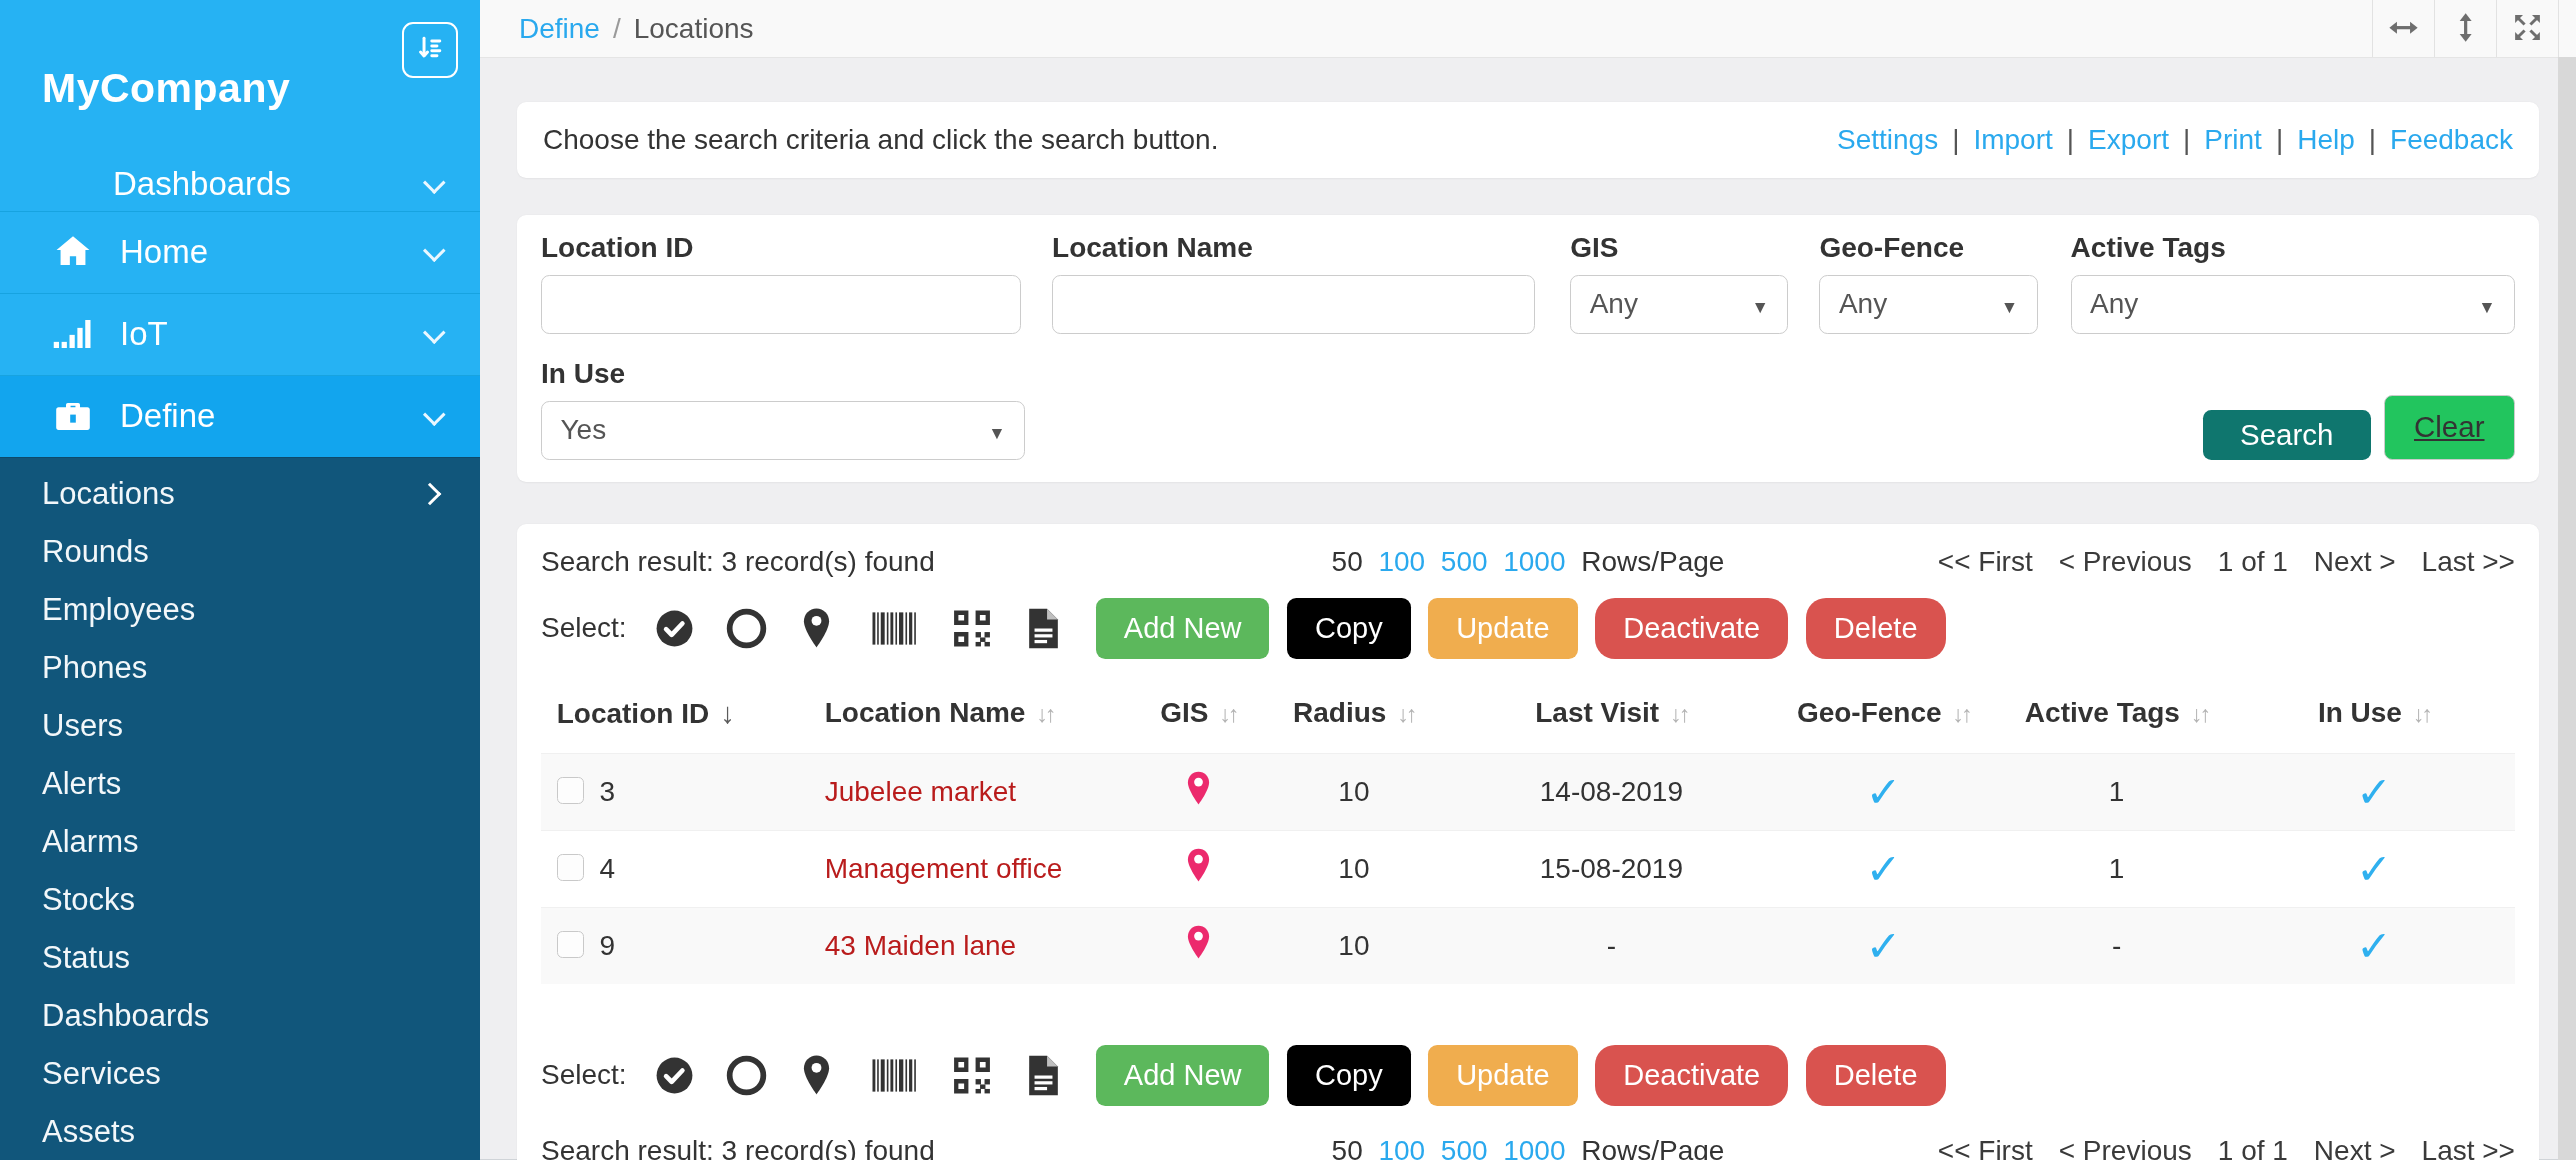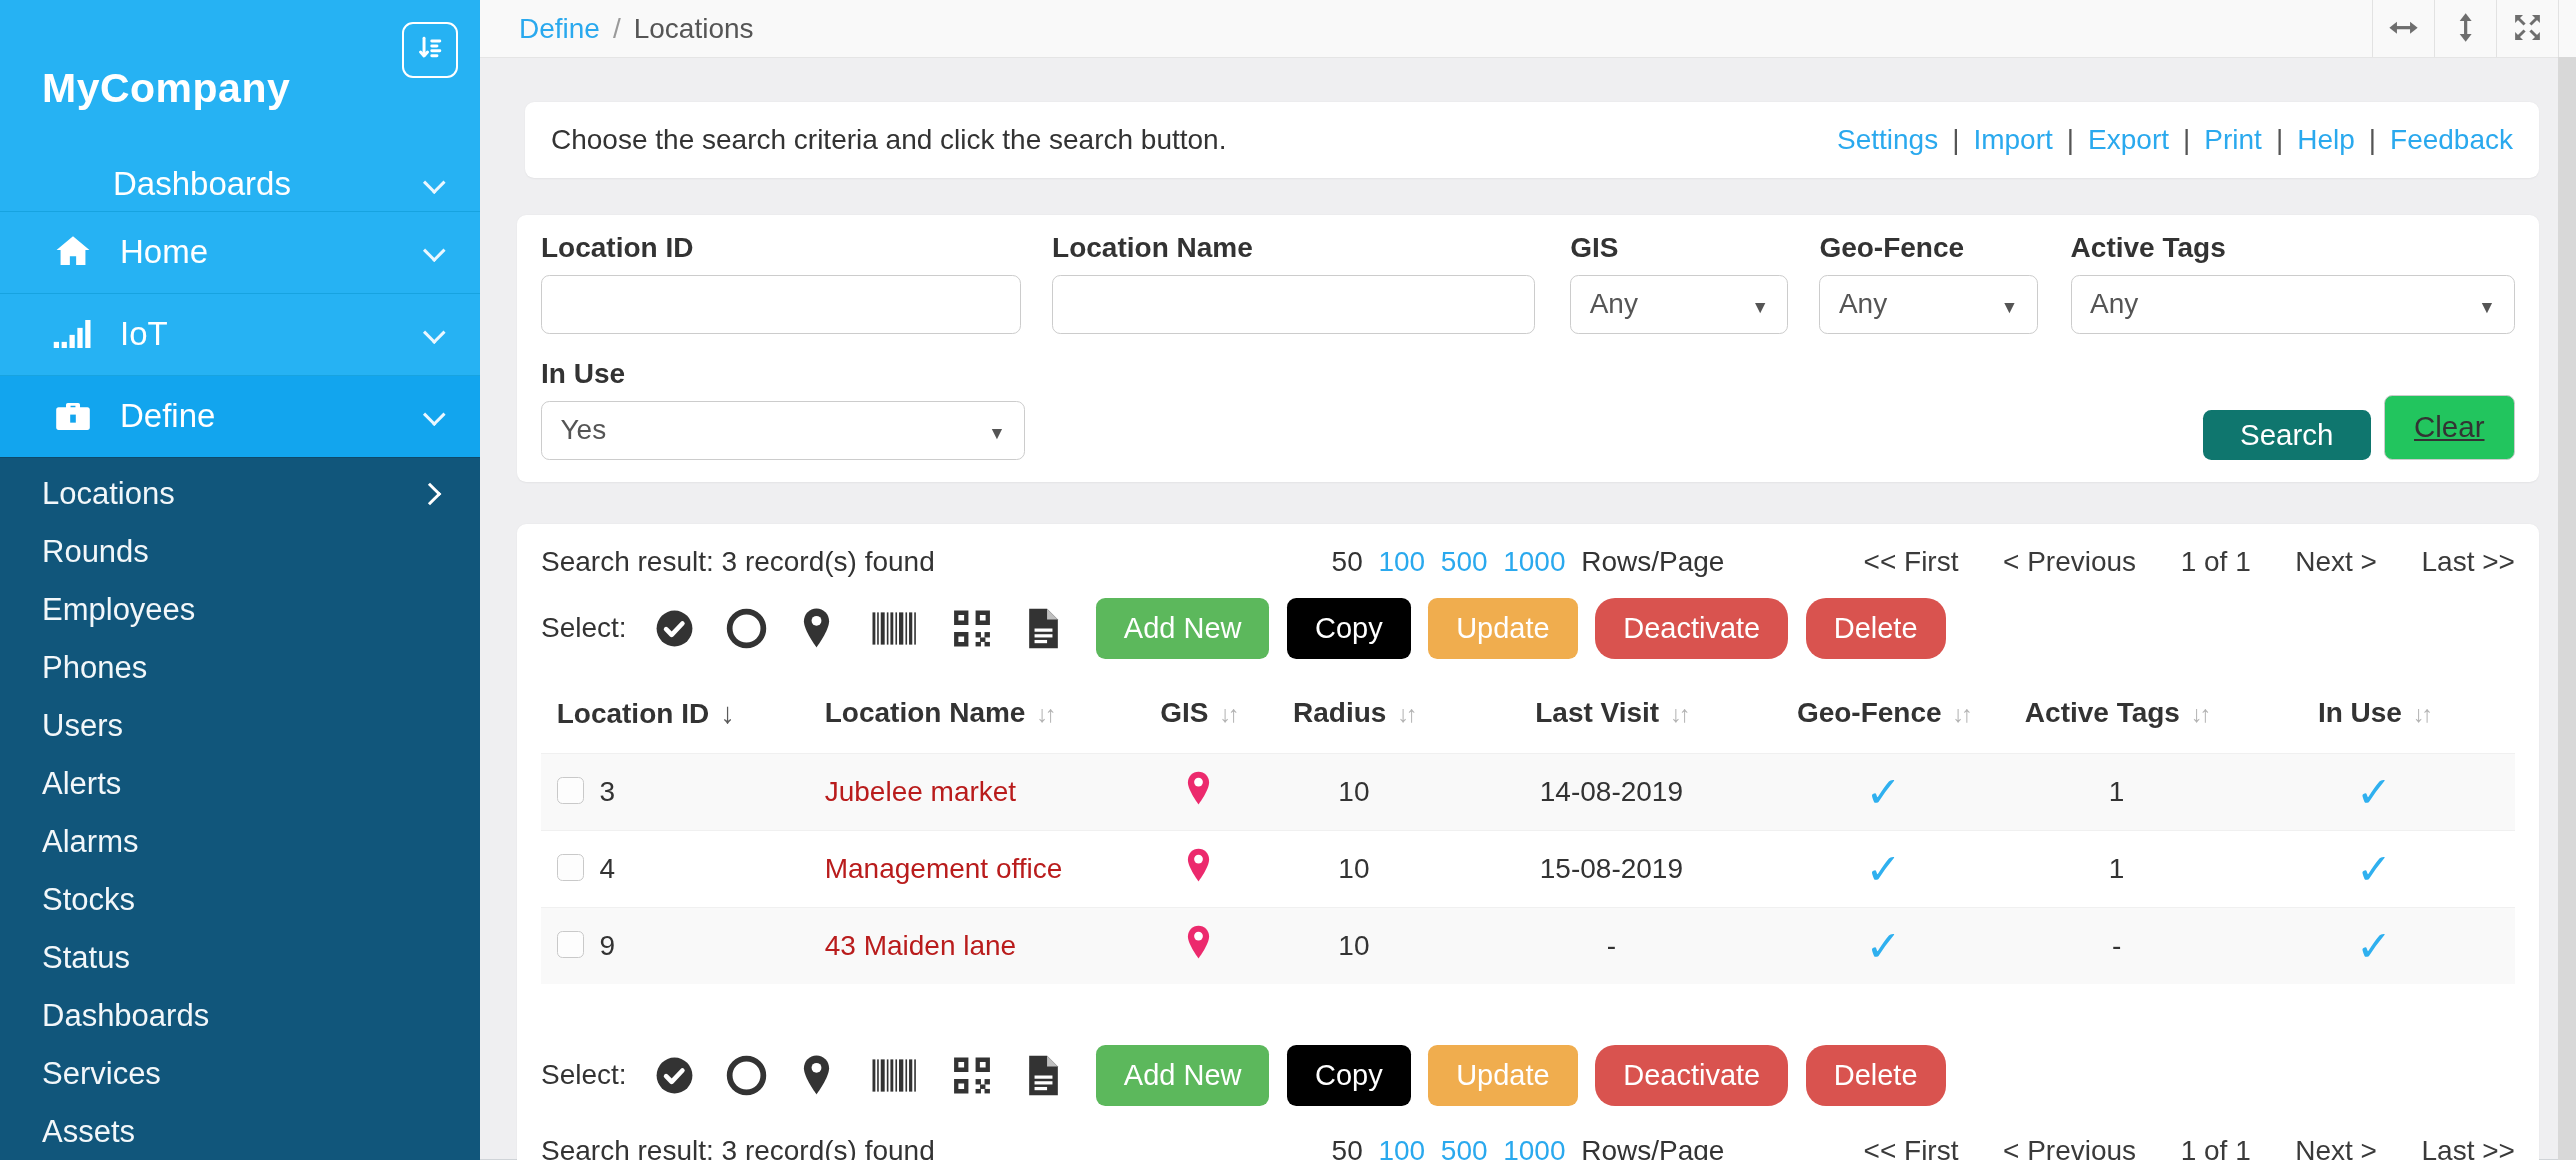--- a/index.html
+++ b/index.html
@@ -26,21 +26,21 @@
   .bc-link{color:#2aa9ee;cursor:pointer;}
   .bc-sep{color:#9a9a9a;}
   .bc-cur{color:#555;}
   .tb-spacer{flex:1;}
   .tb-btn{width:61px;border-left:1.8px solid #e2e2e2;display:flex;align-items:center;justify-content:center;cursor:pointer;}
   .tb-pad{width:16.6px;border-left:1.8px solid #e2e2e2;}
   .scrollbar{position:absolute;top:57px;right:0;bottom:0;width:18.5px;background:#d8d8d8;z-index:6;}
 
   .content{flex:1;display:flex;flex-direction:column;padding:44px 37px 0 37px;overflow:hidden;}
 
-  .infobar{flex:0 0 auto;height:76px;background:#fff;border-radius:9.2px;display:flex;align-items:center;padding:0 26px;font-size:28px;box-shadow:0 0.9px 1.8px rgba(0,0,0,.05);margin-left:8px;}
+  .infobar{flex:0 0 auto;height:76px;background:#fff;border-radius:9.2px;display:flex;align-items:center;padding:0 26px;font-size:28px;box-shadow:0 0.9px 1.8px rgba(0,0,0,.05);}
   .links{margin-left:auto;display:flex;align-items:center;gap:14px;}
   .link{color:#2aa9ee;cursor:pointer;}
   .link-sep{color:#555;}
 
   .search-panel{flex:0 0 auto;margin-top:37px;background:#fff;border-radius:9.2px;padding:16.6px 24px 22px;box-shadow:0 0.9px 1.8px rgba(0,0,0,.05);}
   .fields-row{display:flex;}
   .field{display:flex;flex-direction:column;}
   .field > label{font-size:28px;font-weight:700;color:#333;margin-bottom:11px;}
   .w-lid{width:484px;}
   .w-lname{width:487px;margin-left:31px;}
@@ -53,21 +53,21 @@
   .caret::before{content:"▼";font-size:17.5px;color:#555;}
   .row2{display:flex;align-items:flex-end;margin-top:24px;}
   .btn{display:flex;align-items:center;justify-content:center;border-radius:8.3px;cursor:pointer;font-size:29.5px;}
   .btn-search{height:46px;padding:2px 37px;background:#0f766e;color:#fff;margin-left:auto;}
   .btn-clear{height:63px;padding:0 29.5px;background:#22c55e;border:1.8px solid #ccc;color:#333;margin-left:13px;text-decoration:underline;}
 
   .results-panel{flex:1;margin-top:42px;background:#fff;border-radius:9.2px 9.2px 0 0;padding:22px 24px 0;box-shadow:0 0.9px 1.8px rgba(0,0,0,.05);}
   .status-row{display:flex;align-items:center;font-size:28px;color:#333;}
   .sr-left{width:33%;}
   .sr-center{width:34%;display:flex;justify-content:center;gap:15.7px;}
-  .sr-right{width:33%;display:flex;justify-content:space-between;gap:1px;color:#3a3a3a;}
+  .sr-right{width:33%;display:flex;justify-content:flex-end;gap:26px;color:#3a3a3a;}
   .rp-link{color:#2aa9ee;cursor:pointer;}
   .pg-item{cursor:pointer;}
 
   .select-row{display:flex;align-items:center;margin-top:20px;}
   .select-row.second{margin-top:61px;}
   .sel-label{font-size:28px;color:#333;margin-right:26px;}
   .sel-icons{display:flex;align-items:center;gap:29.5px;margin-right:24px;}
   .sel-icon{width:43px;height:43px;cursor:pointer;}
   .sel-icon.wide{width:48px;}
   .abtn{height:61px;border-radius:9.2px;color:#fff;font-size:29px;display:flex;align-items:center;padding:0 28px;margin-left:17.5px;cursor:pointer;}

